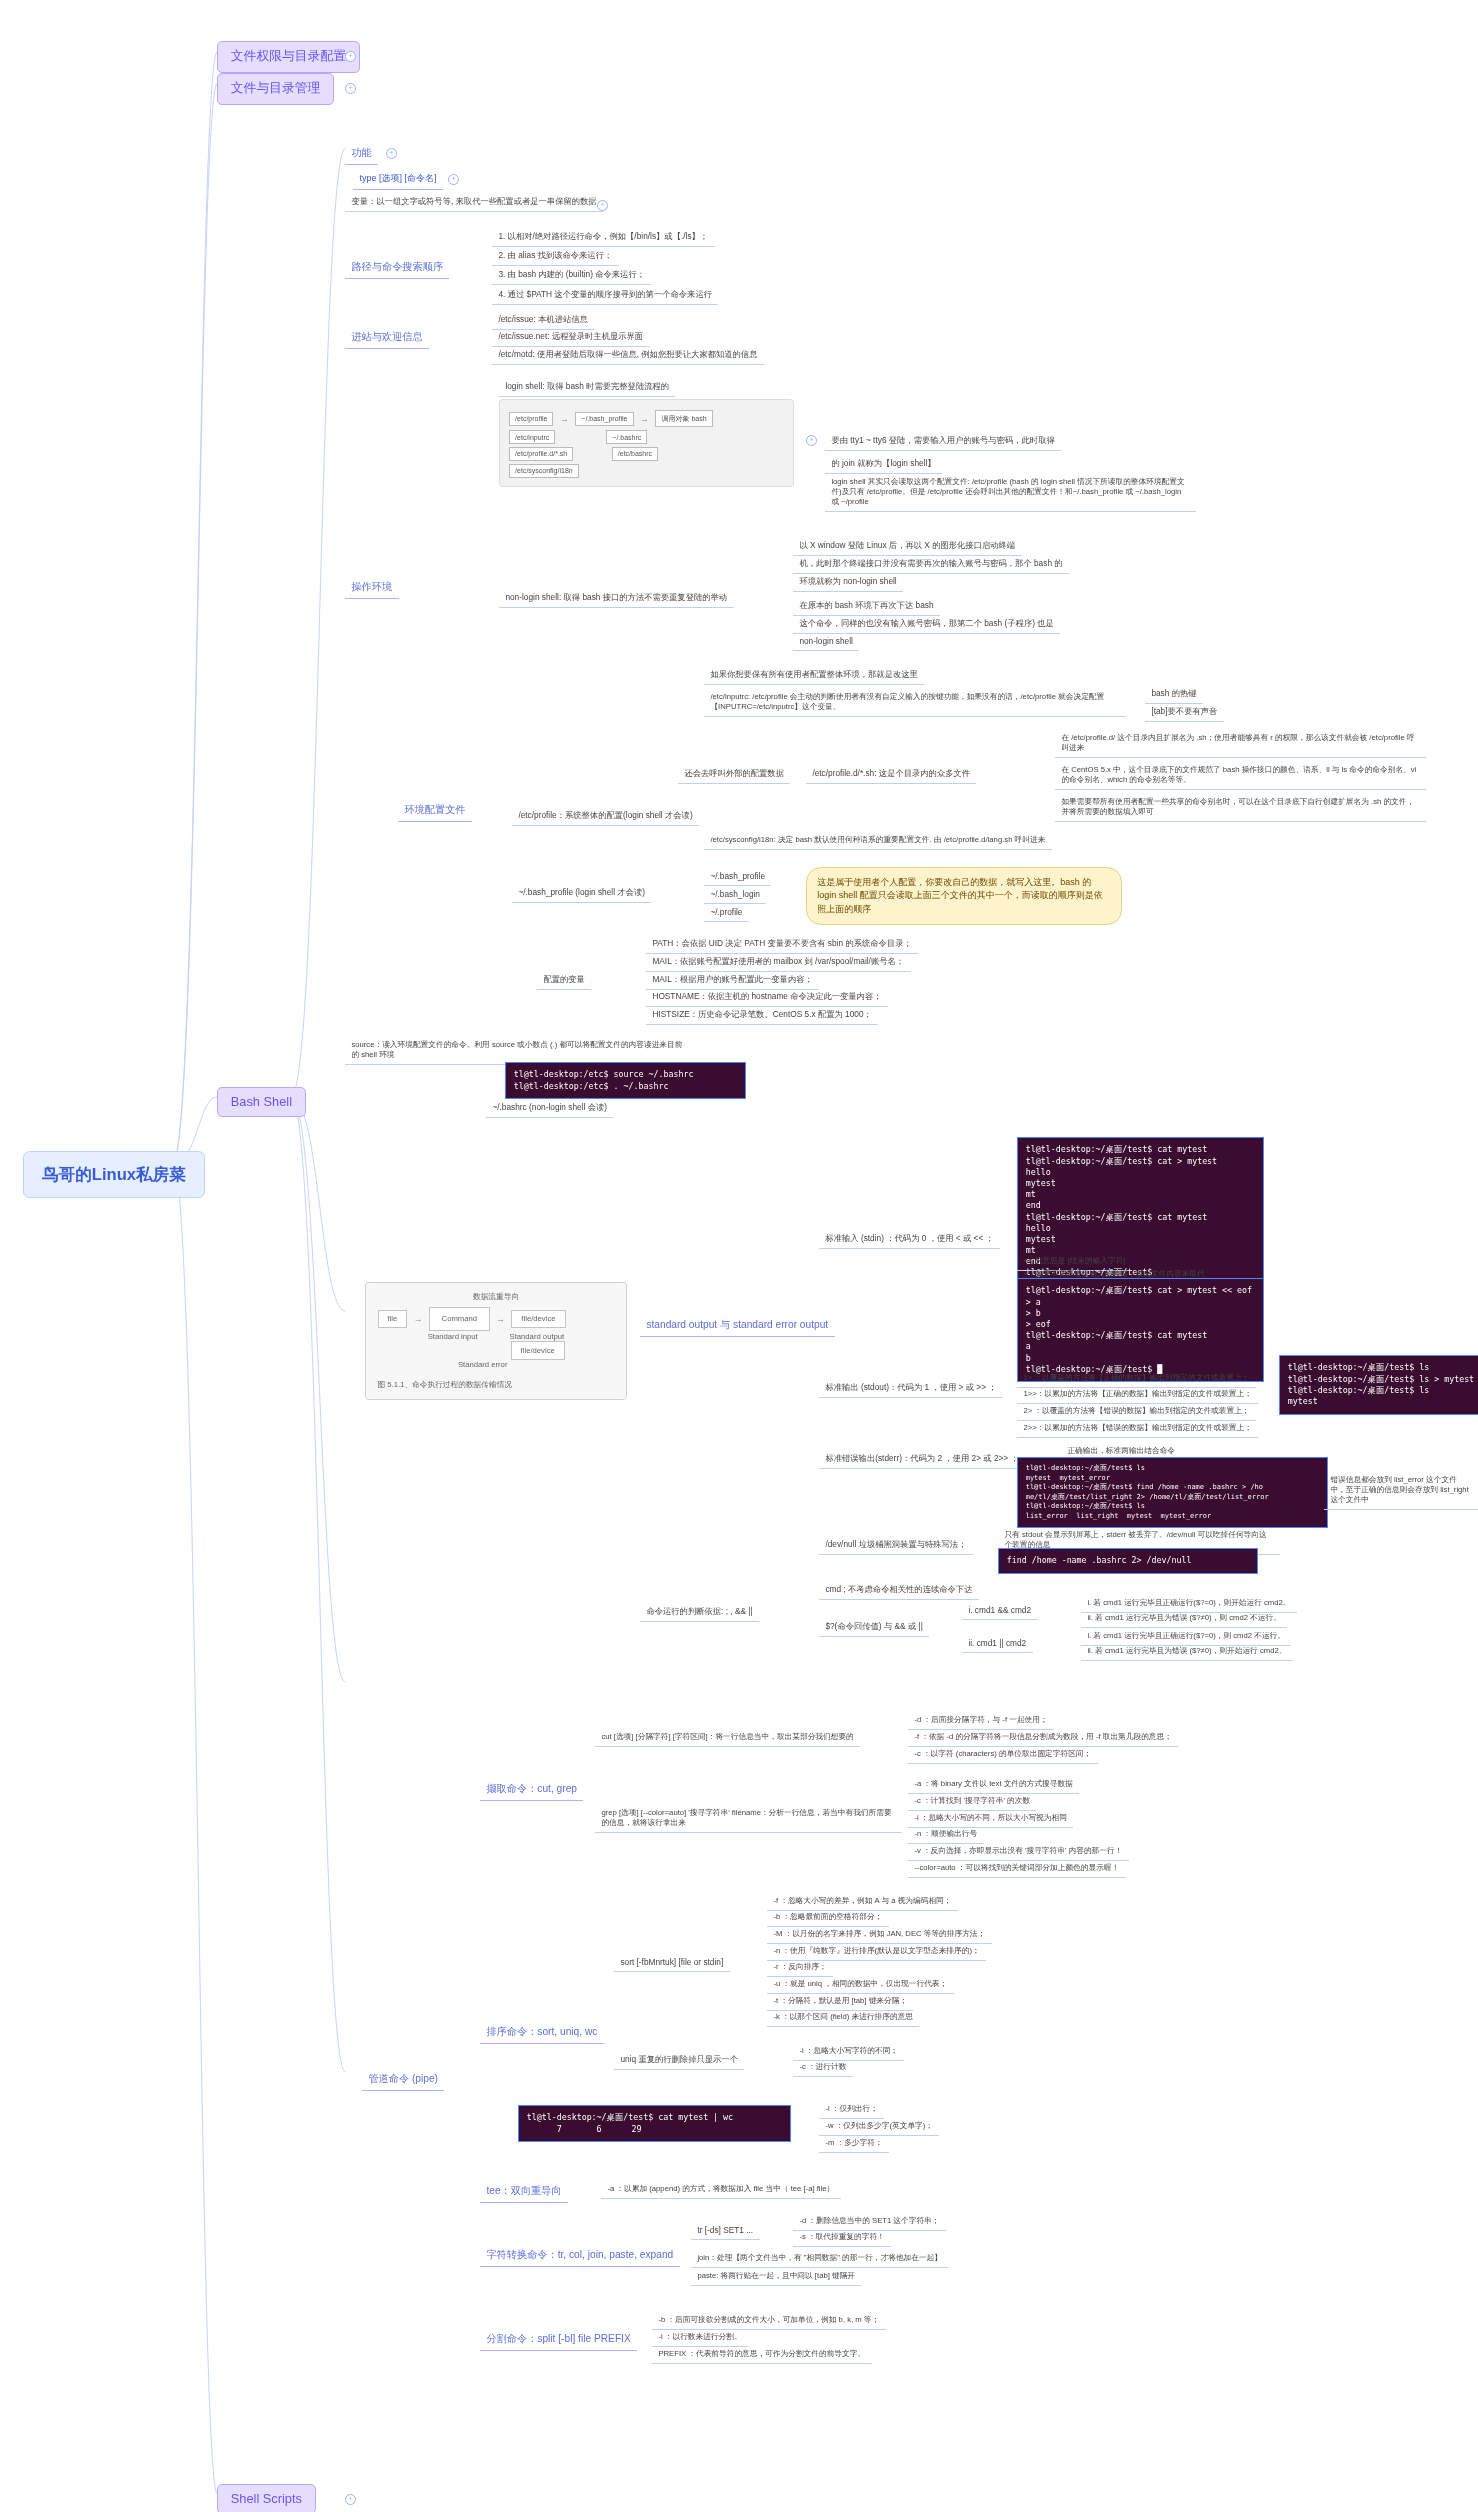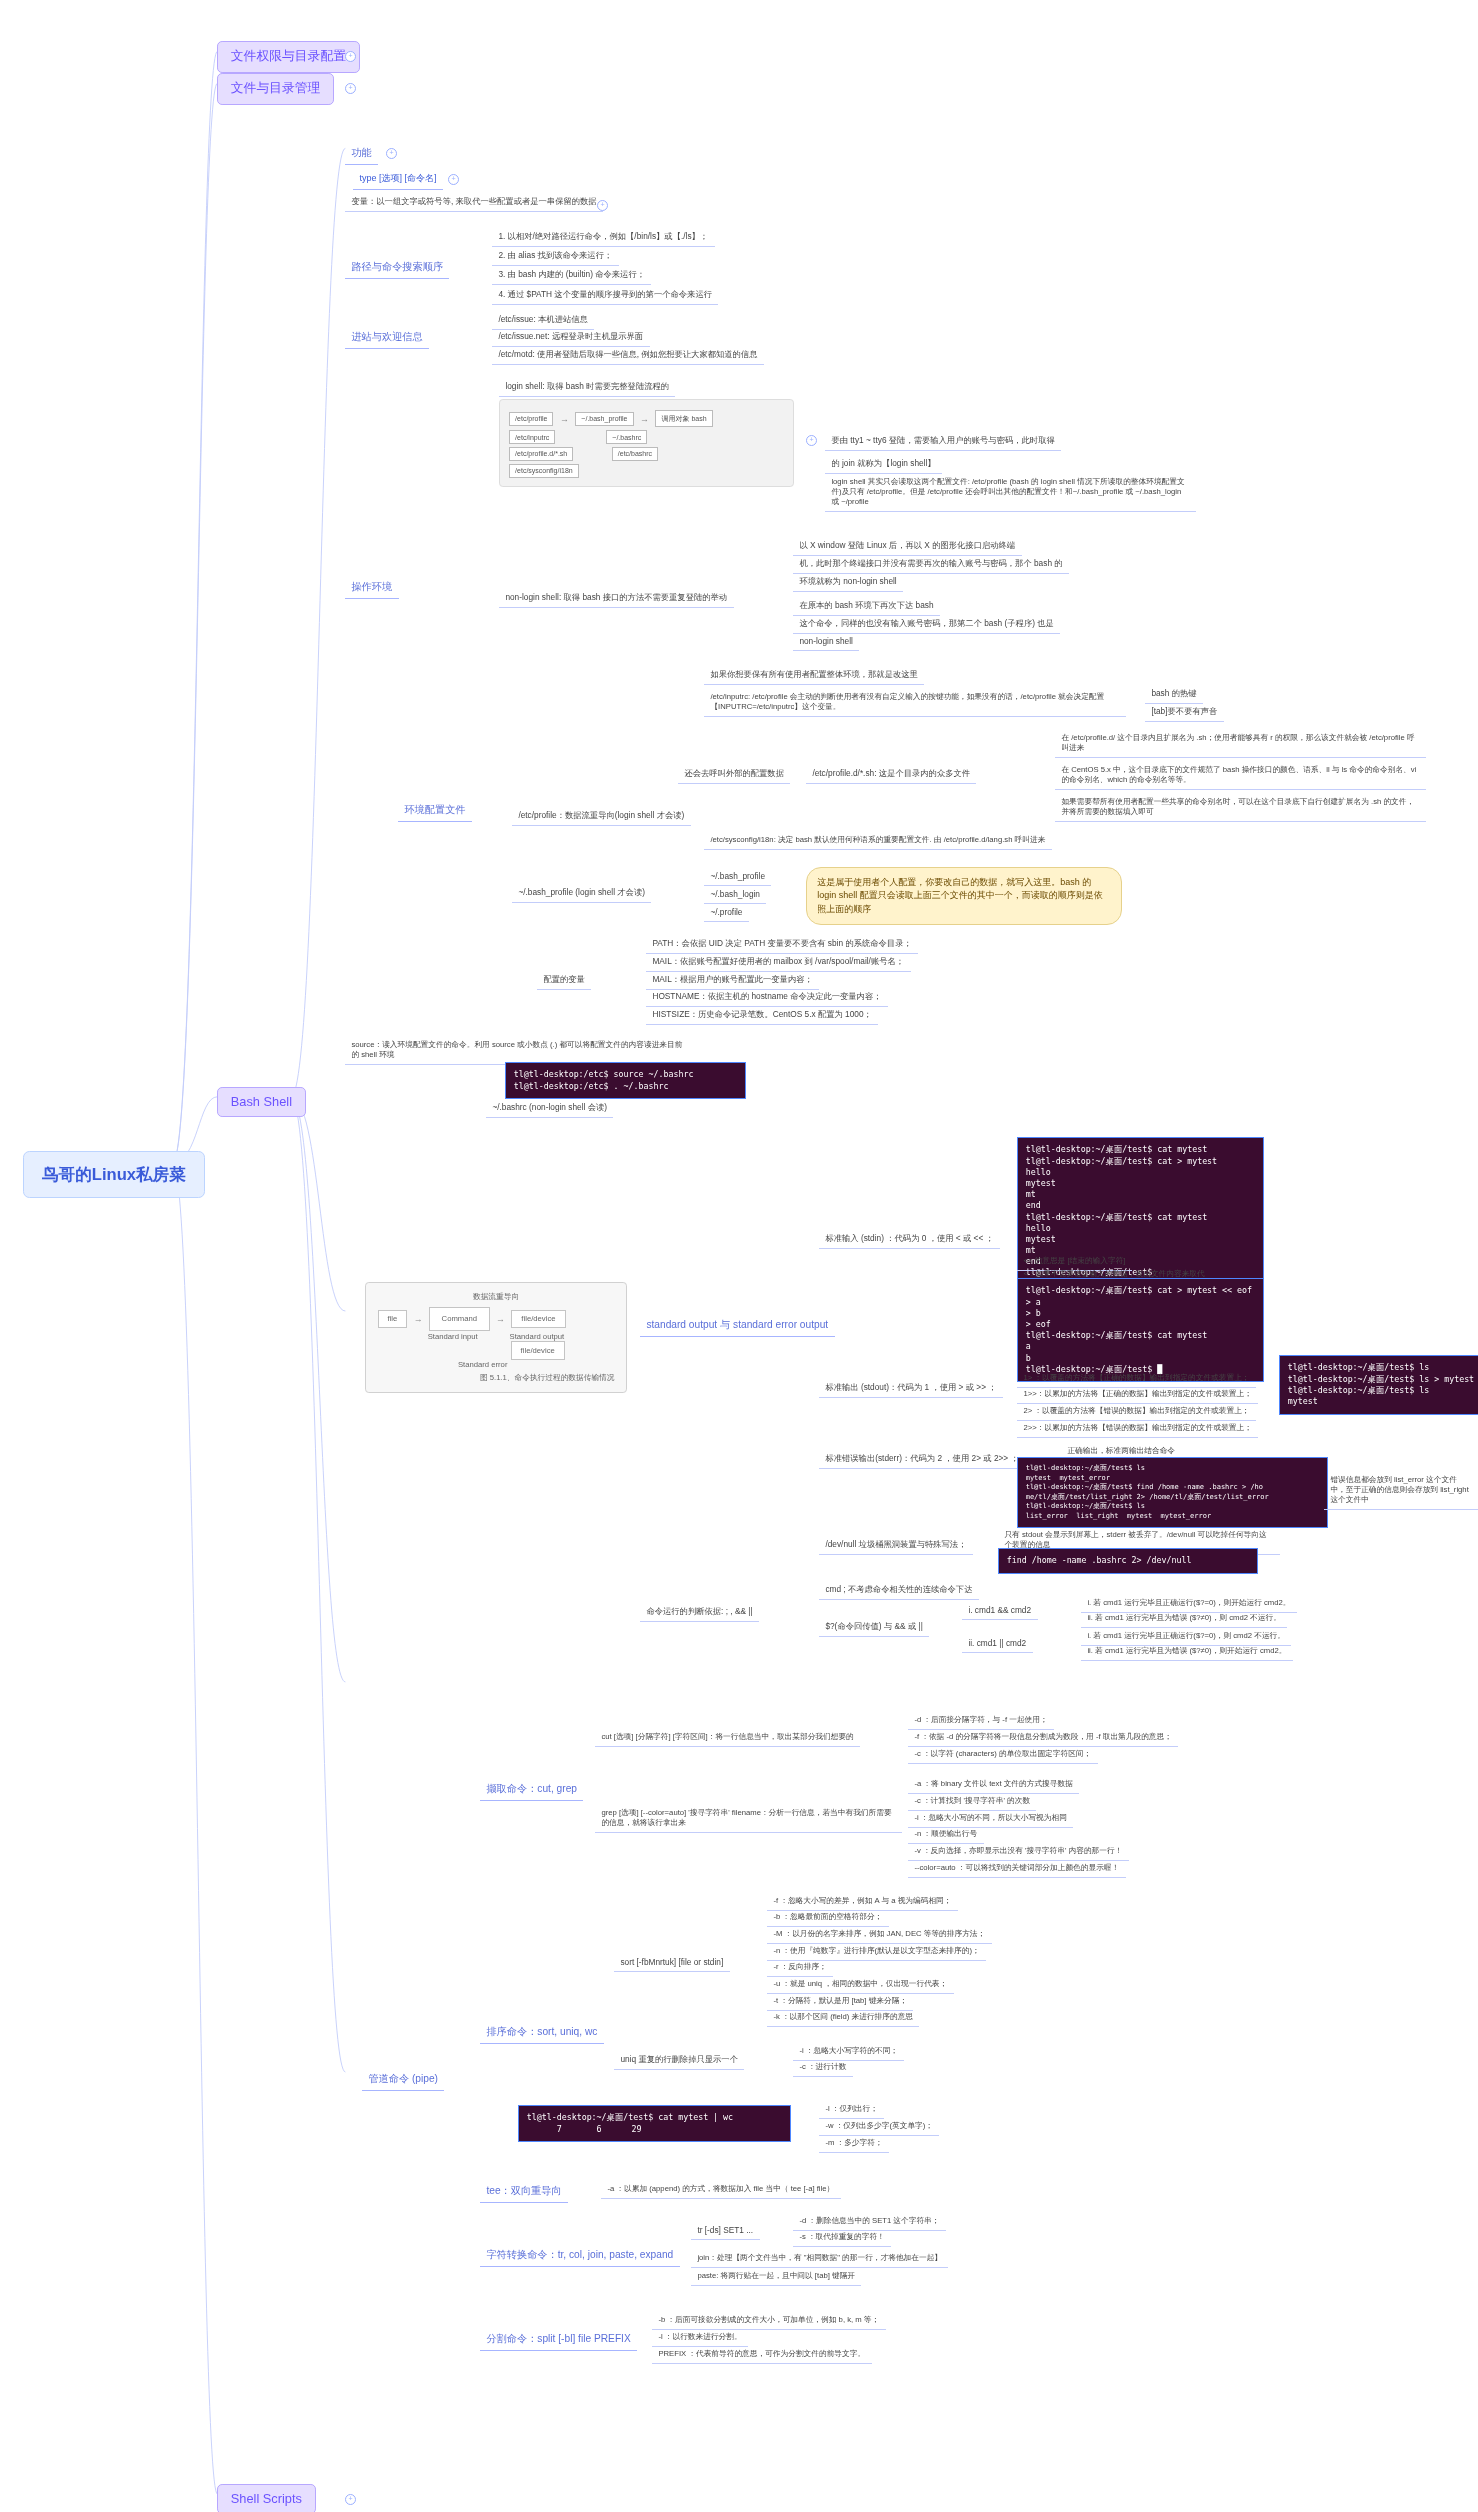--- a/index.html
+++ b/index.html
@@ -198,21 +198,21 @@
 
 <div class="topic leaf" style="left:678px; top:764px">还会去呼叫外部的配置数据</div>
 
 <div class="topic leaf" style="left:806px; top:764px">/etc/profile.d/*.sh: 这是个目录内的众多文件</div>
 <div class="topic leaf-sm" style="left:1055px; top:729px; max-width:358px; white-space:normal">在 /etc/profile.d/ 这个目录内且扩展名为 .sh；使用者能够具有 r 的权限，那么该文件就会被 /etc/profile 呼叫进来</div>
 <div class="topic leaf-sm" style="left:1055px; top:761px; max-width:358px; white-space:normal">在 CentOS 5.x 中，这个目录底下的文件规范了 bash 操作接口的颜色、语系、ll 与 ls 命令的命令别名、vi 的命令别名、which 的命令别名等等。</div>
 <div class="topic leaf-sm" style="left:1055px; top:793px; max-width:358px; white-space:normal">如果需要帮所有使用者配置一些共享的命令别名时，可以在这个目录底下自行创建扩展名为 .sh 的文件，并将所需要的数据填入即可</div>
 
 <div class="topic leaf-sm" style="left:704px; top:831px; max-width:358px; white-space:normal">/etc/sysconfig/i18n: 决定 bash 默认使用何种语系的重要配置文件. 由 /etc/profile.d/lang.sh 呼叫进来</div>
 
-<div class="topic leaf" style="left:512px; top:806px">/etc/profile：数据流重导向(login shell 才会读)</div>
+<div class="topic leaf" style="left:512px; top:806px">/etc/profile：系统整体的配置(login shell 才会读)</div>
 
 <div class="topic leaf" style="left:512px; top:883px">~/.bash_profile (login shell 才会读)</div>
 <div class="topic leaf" style="left:704px; top:867px">~/.bash_profile</div>
 <div class="topic leaf" style="left:704px; top:885px">~/.bash_login</div>
 <div class="topic leaf" style="left:704px; top:903px">~/.profile</div>
 <div class="note-y" style="left:806px; top:867px">这是属于使用者个人配置，你要改自己的数据，就写入这里。bash 的 login shell 配置只会读取上面三个文件的其中一个，而读取的顺序则是依照上面的顺序</div>
 
 <div class="topic leaf" style="left:537px; top:970px">配置的变量</div>
 <div class="topic leaf" style="left:646px; top:934px">PATH：会依据 UID 决定 PATH 变量要不要含有 sbin 的系统命令目录；</div>
 <div class="topic leaf" style="left:646px; top:952px">MAIL：依据账号配置好使用者的 mailbox 到 /var/spool/mail/账号名；</div>
@@ -241,21 +241,21 @@
     <span class="cap">Standard output</span>
   </div>
   <div class="row" style="justify-content:center">
     <span style="width:77px"></span>
     <span class="n">file/device</span>
   </div>
   <div class="row" style="justify-content:flex-start">
     <span style="width:74px"></span>
     <span class="cap">Standard error</span>
   </div>
-  <div style="text-align:right; margin-top:4px" class="cap">图 5.1.1、命令执行过程的数据传输情况</div>
+  <div style="text-align:left; margin-top:11px" class="cap">图 5.1.1、命令执行过程的数据传输情况</div>
 </div>
 
 <div class="topic" style="left:640px; top:1314px">standard output 与 standard error output</div>
 
 <div class="topic leaf" style="left:819px; top:1229px">标准输入 (stdin) ：代码为 0 ，使用 &lt; 或 &lt;&lt; ；</div>
 <div class="term" style="left:1017px; top:1137px; width:230px">tl@tl-desktop:~/桌面/test$ cat mytest
 tl@tl-desktop:~/桌面/test$ cat &gt; mytest
 hello
 mytest
 mt

